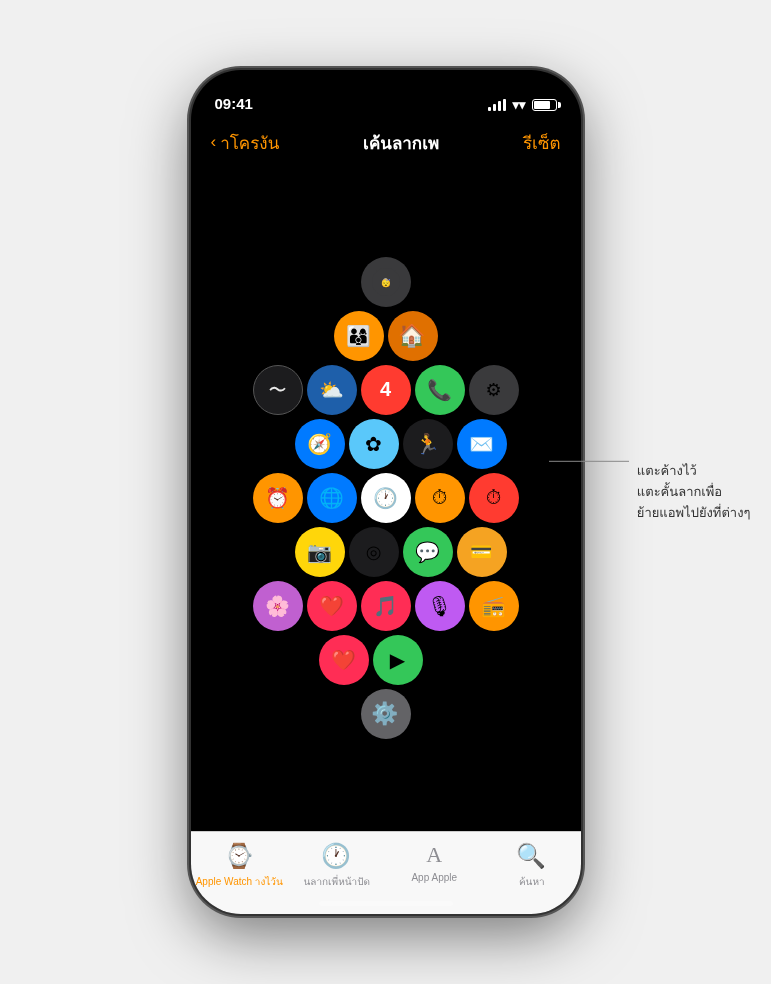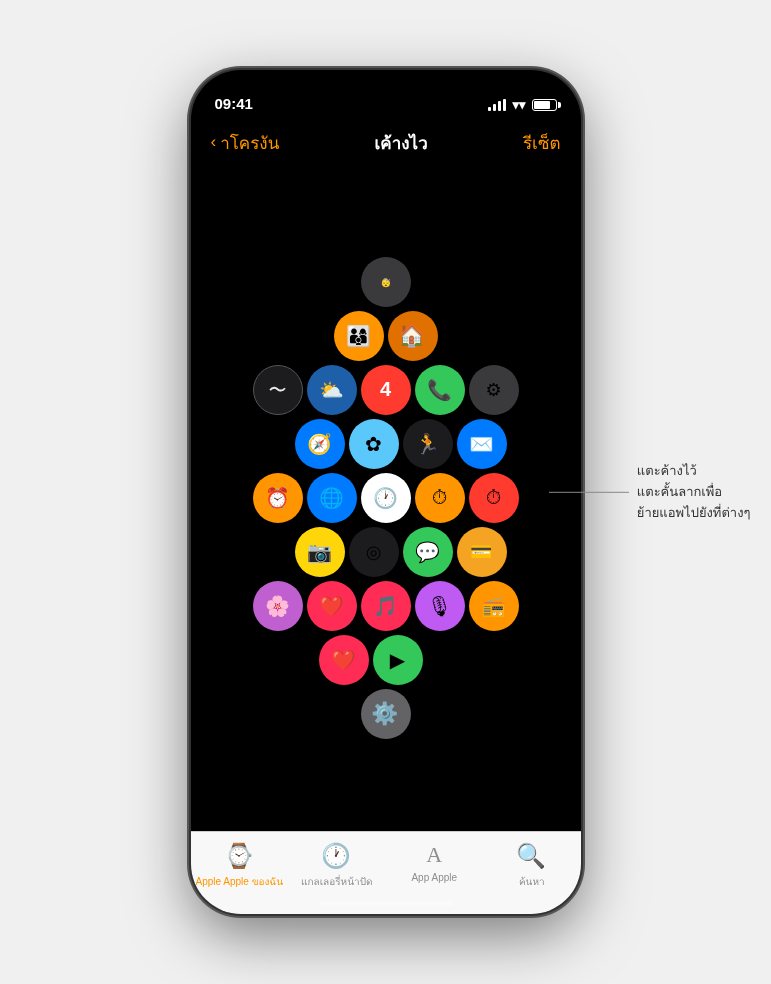--- a/index.html
+++ b/index.html
@@ -293,21 +293,21 @@
           <div class="battery-fill"></div>
         </div>
       </div>
     </div>
 
     <div class="nav-bar">
       <div class="nav-back">
         <span>‹</span>
         <span>าโครงัน</span>
       </div>
-      <div class="nav-title">เค้างไว</div>
+      <div class="nav-title">เค้นลากเพ</div>
       <div class="nav-action">รีเซ็ต</div>
     </div>
 
     <div class="main-content">
       <div class="app-grid">
 
         <div class="app-row">
           <div class="app-icon gray-dark" style="font-size:20px;">
             <svg viewBox="0 0 50 50" fill="none" xmlns="http://www.w3.org/2000/svg">
               <circle cx="25" cy="25" r="25" fill="#3a3a3c"></circle>
@@ -424,41 +424,41 @@
             <span style="font-size:22px;">⚙️</span>
           </div>
         </div>
 
       </div>
     </div>
 
     <div class="tab-bar">
       <div class="tab-item">
         <span class="tab-icon active">⌚</span>
-        <span class="tab-label active">Apple Apple ของฉัน</span>
+        <span class="tab-label active">Apple Watch างไวัน</span>
       </div>
       <div class="tab-item">
         <span class="tab-icon">🕐</span>
-        <span class="tab-label">แกลเลอรี่หน้าปัด</span>
+        <span class="tab-label">นลากเพี่หน้าปัด</span>
       </div>
       <div class="tab-item">
         <span class="tab-icon" style="font-style:normal; font-size:22px; color:#8e8e93; font-family:serif;">A</span>
         <span class="tab-label">App Apple</span>
       </div>
       <div class="tab-item">
         <span class="tab-icon">🔍</span>
         <span class="tab-label">ค้นหา</span>
       </div>
     </div>
 
     <div class="home-indicator"></div>
   </div>
 
   <div class="annotation-container" style="position:absolute; right:-170px; top:50%; transform:translateY(-50%);">
-    <div style="display:flex; align-items:center;">
+    <div style="display:flex; ">
       <div style="width:80px; height:1px; background:#888;"></div>
       <div style="margin-left:8px; color:#333; font-size:13px; line-height:1.6;">
         <span>แตะค้างไว้</span><br>
         <span>แตะคั้นลากเพื่อ</span><br>
         <span>ย้ายแอพไปยังที่ต่างๆ</span>
       </div>
     </div>
   </div>
 </div>
 

